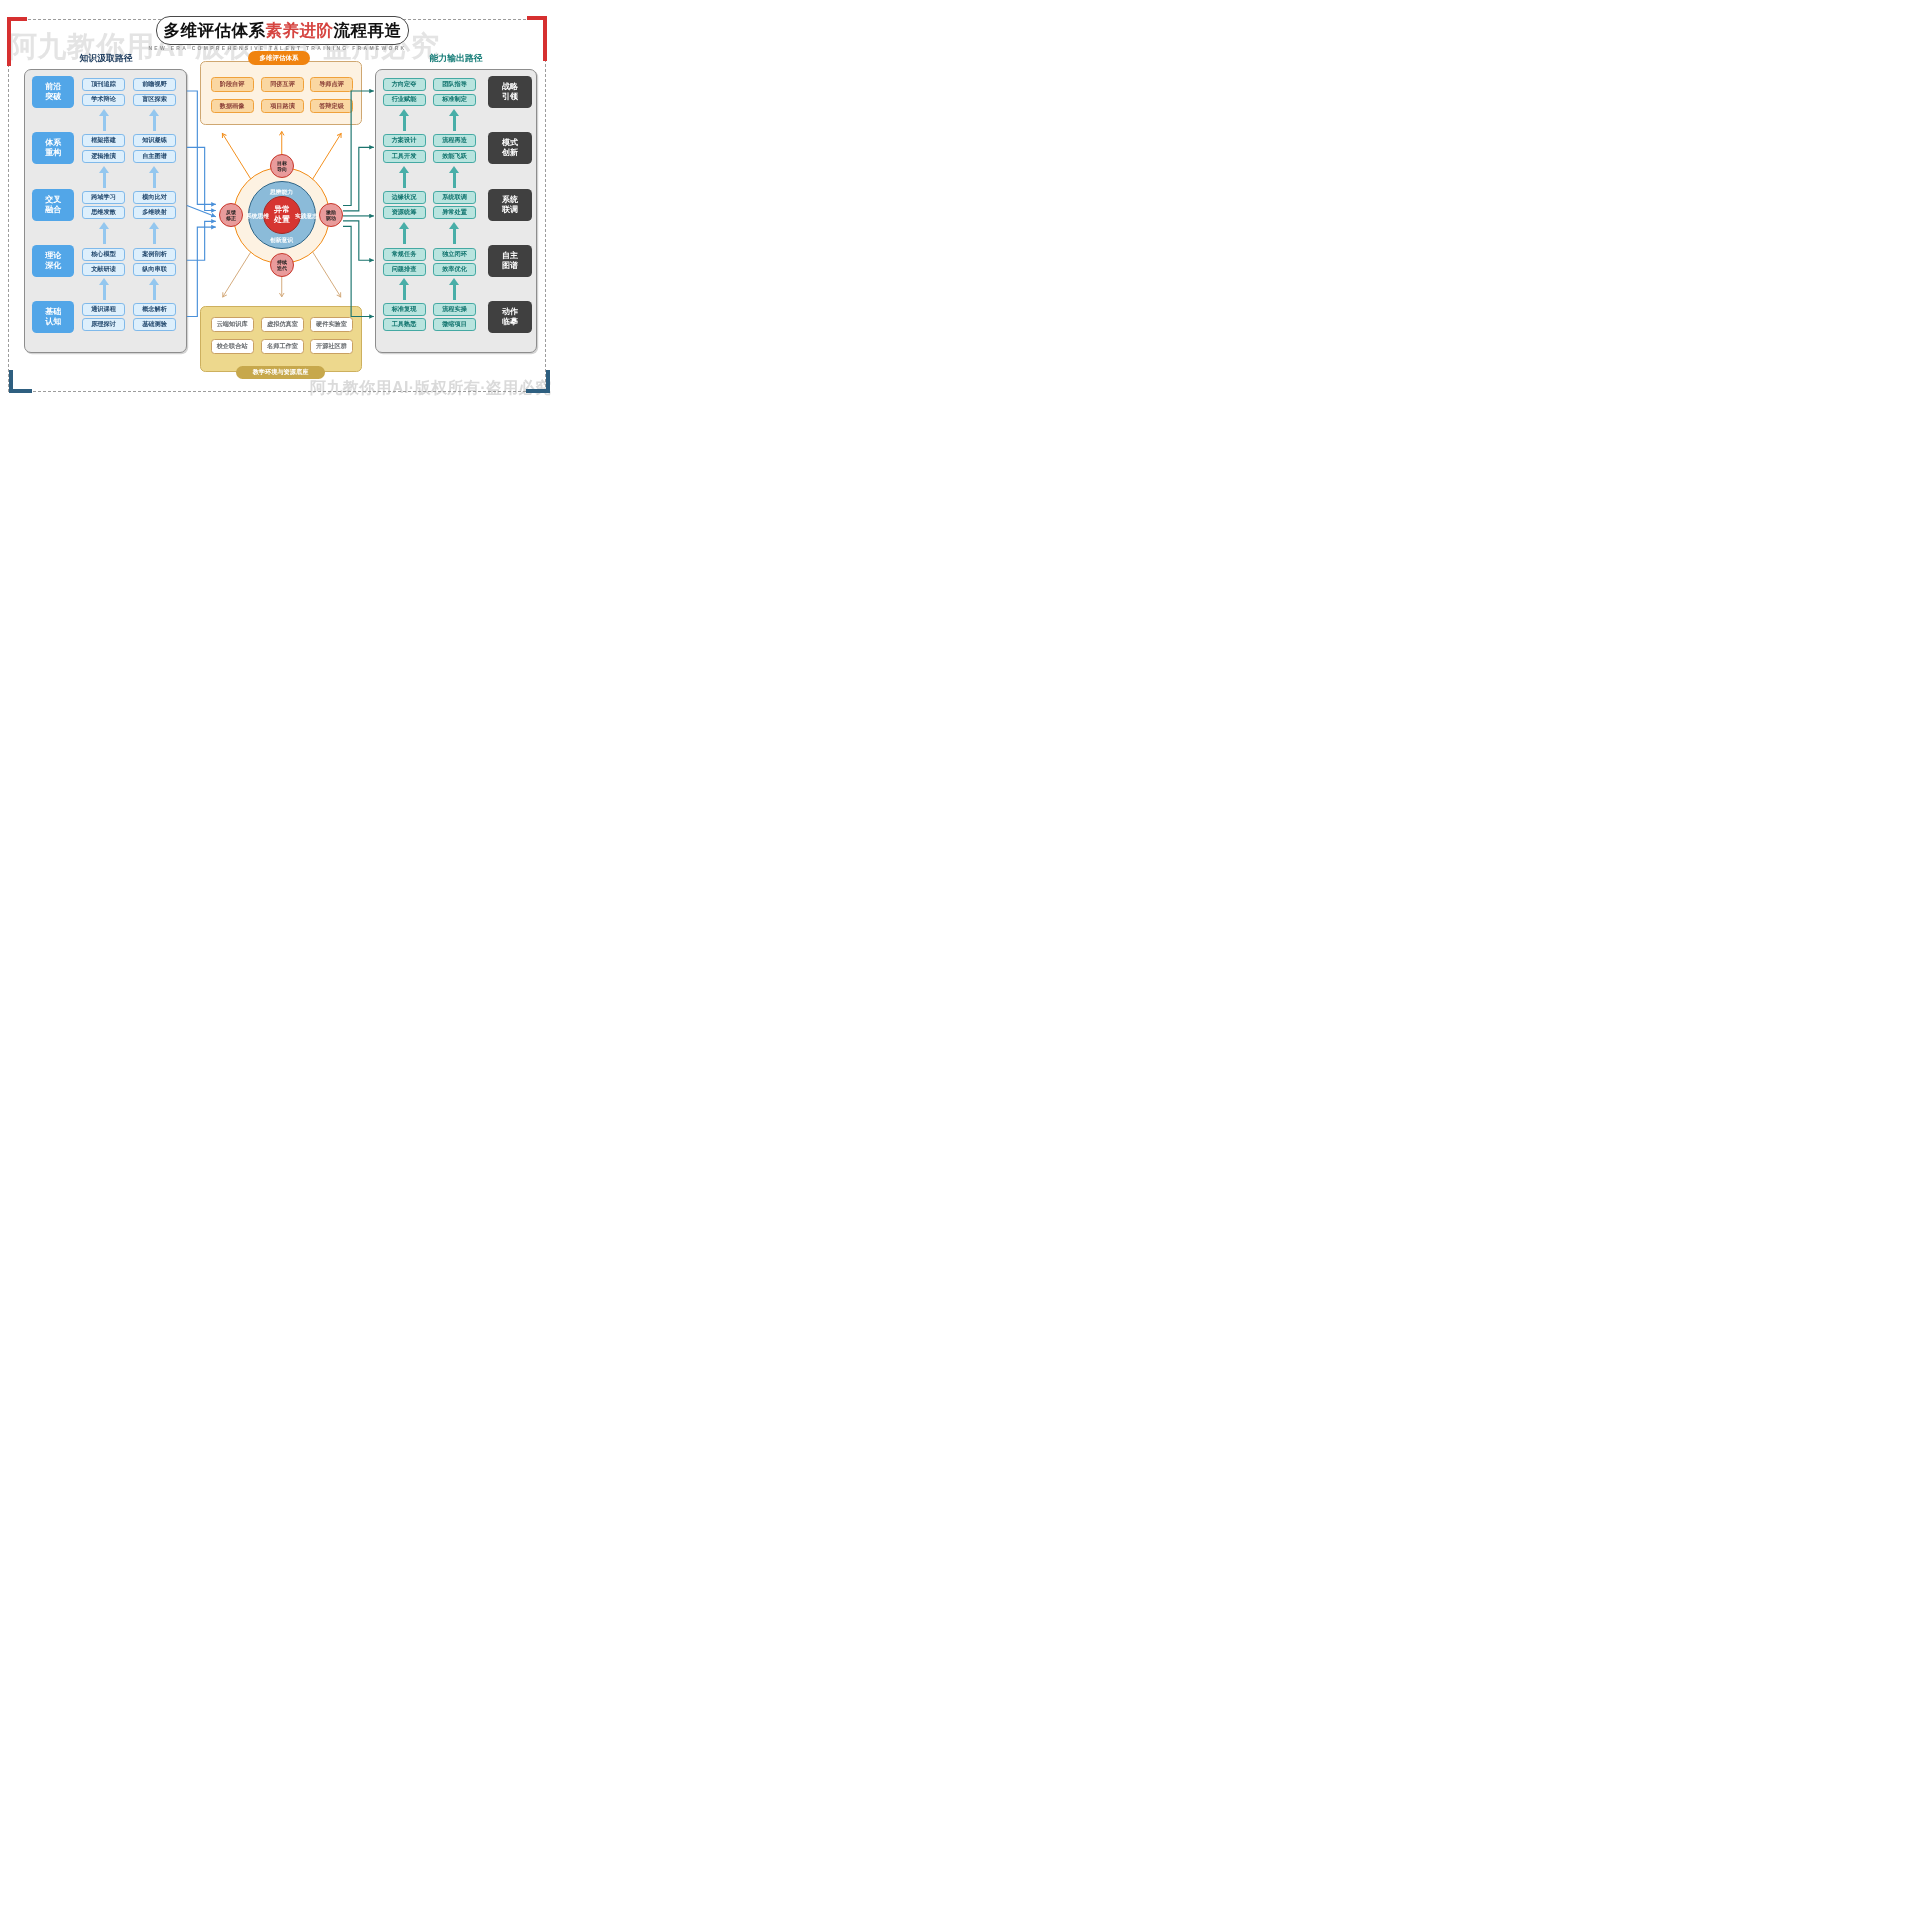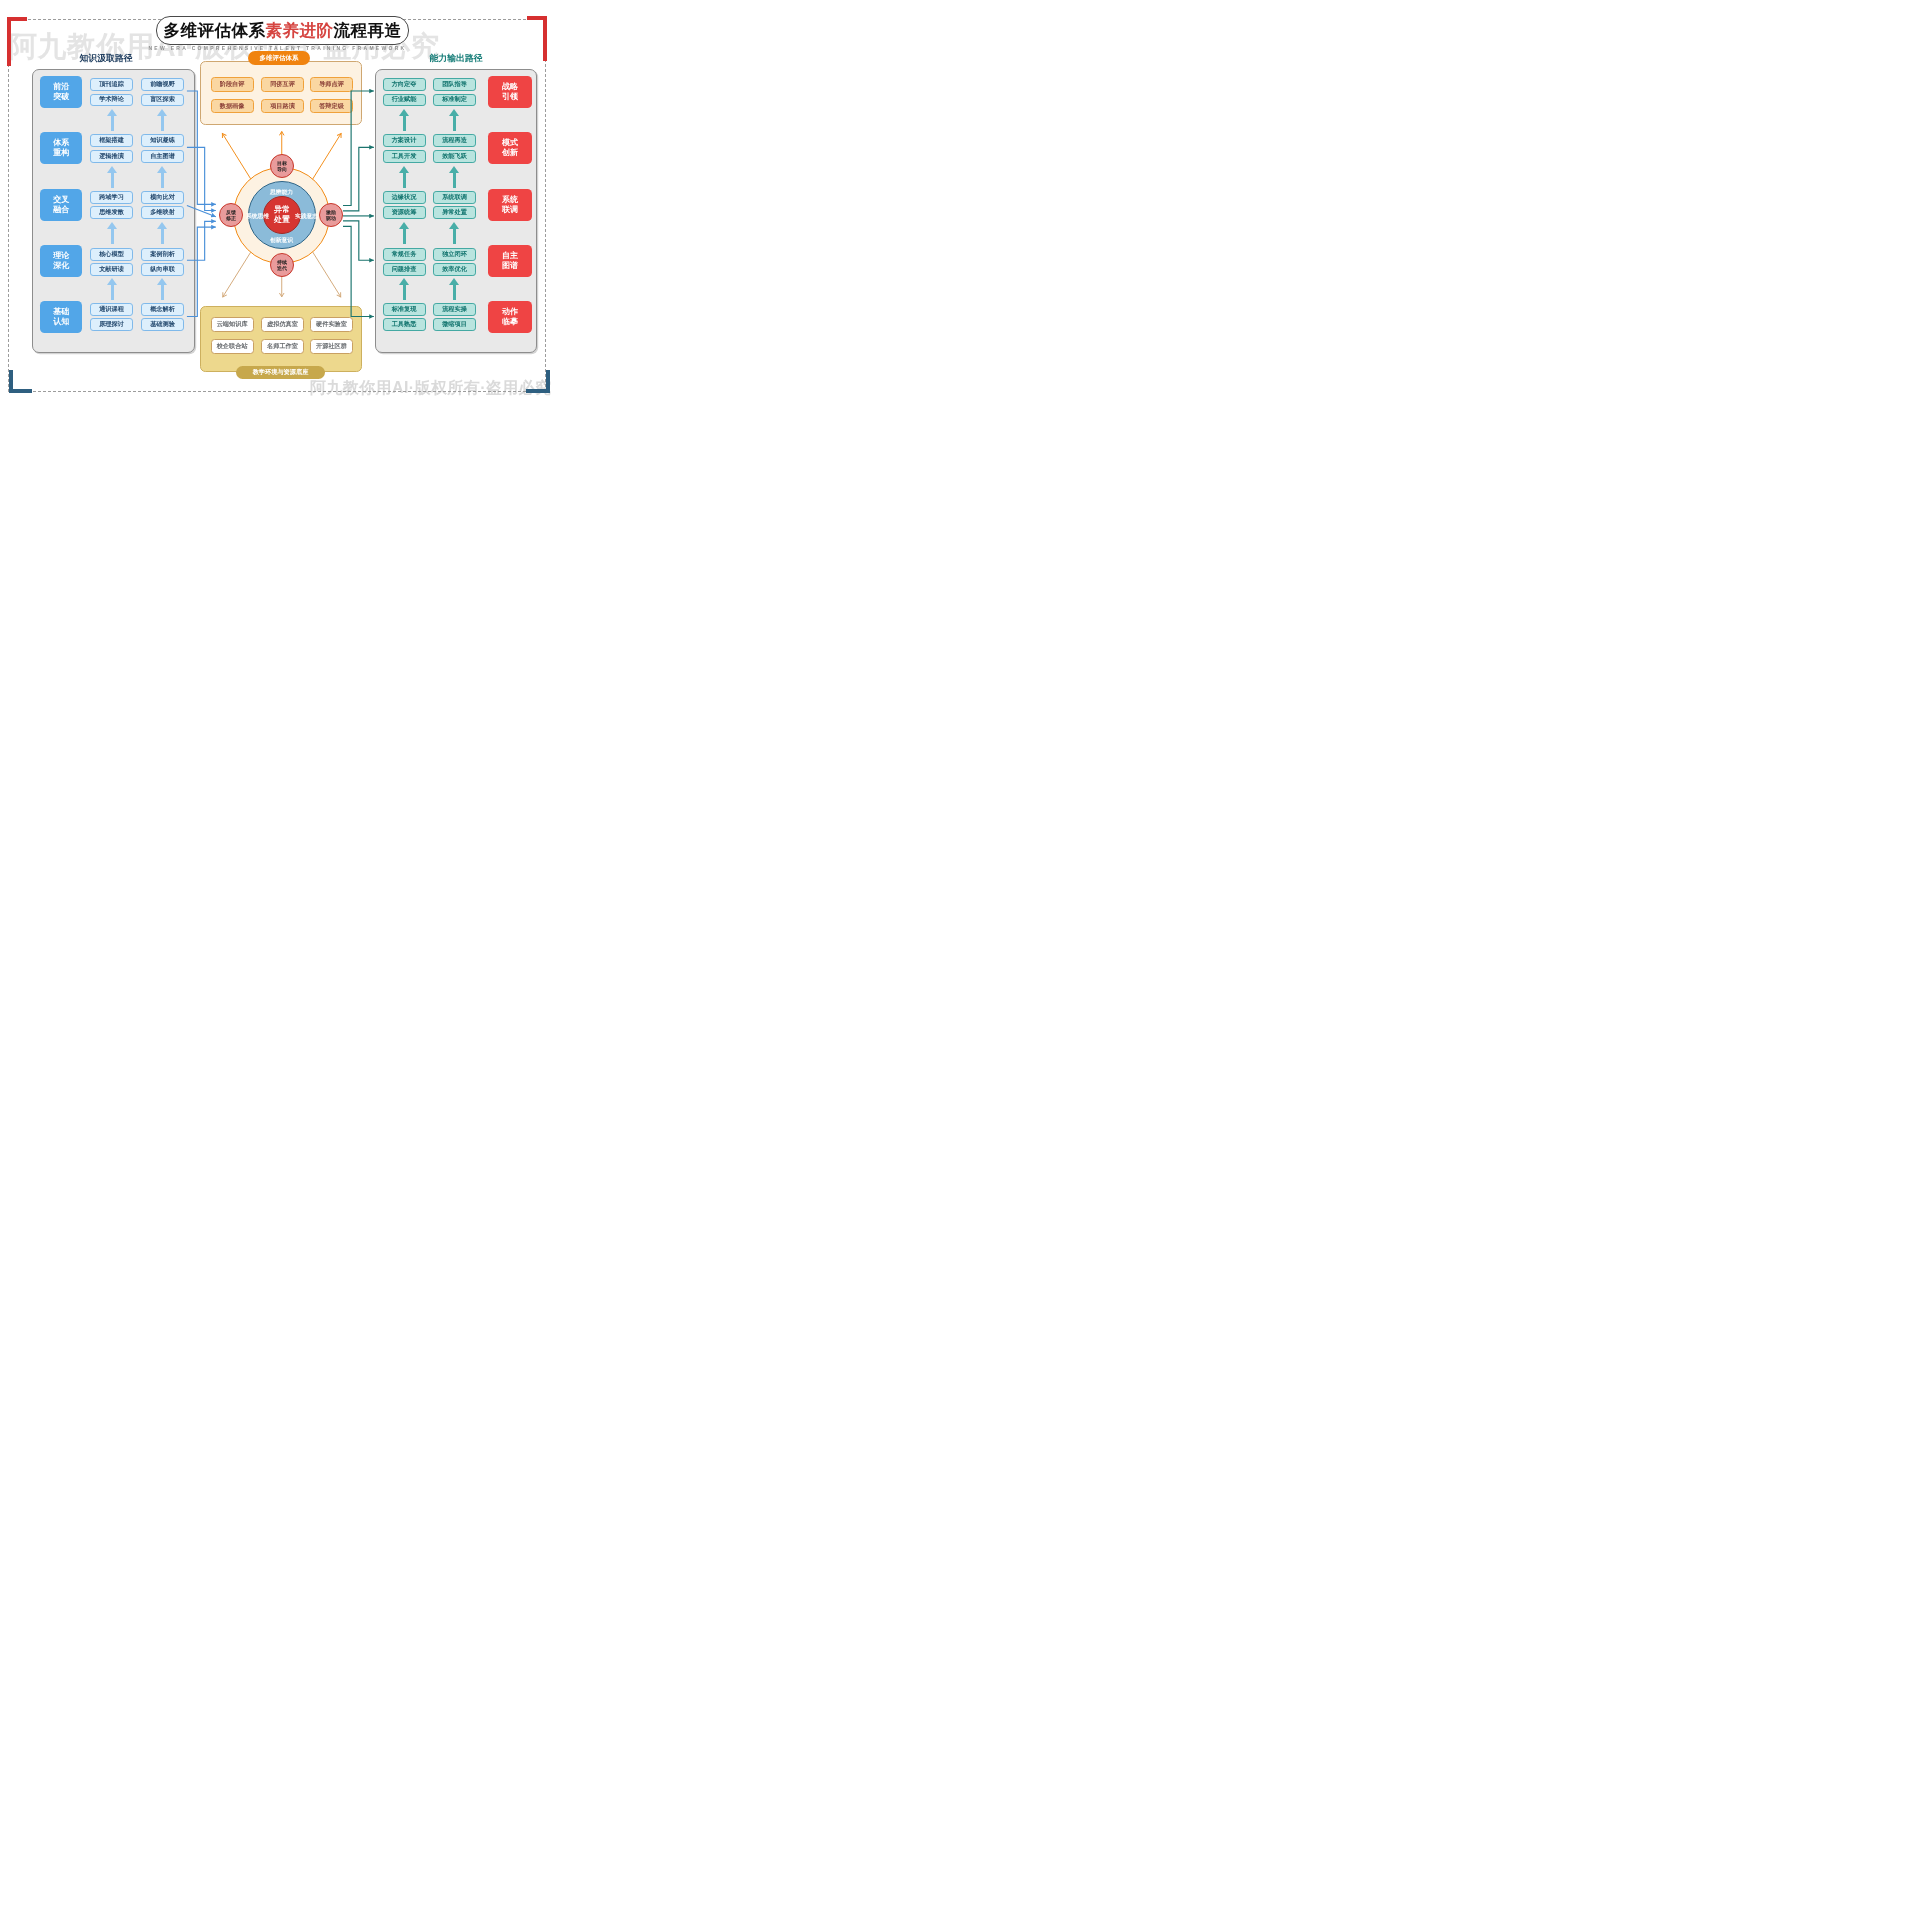--- a/index.html
+++ b/index.html
@@ -25,26 +25,26 @@
   .subtitle{position:absolute;left:0;top:45px;width:100%;text-align:center;z-index:3;
             font-size:5px;font-weight:bold;color:#8f8f8f;letter-spacing:2.3px;}
   
   .sec-head{position:absolute;top:52px;width:92px;text-align:center;font-size:8.9px;font-weight:bold;z-index:3;}
   .sec-head.left{left:60px;color:#1d3c5e;}
   .sec-head.right{left:410px;color:#167d78;font-family:Liberation Serif, serif;}
   
   .gpanel{position:absolute;top:69px;width:163px;height:284px;background:#e9e9e9;
           border:1.2px solid #8d8d8d;border-radius:7px;box-sizing:border-box;z-index:3;
           box-shadow:1.2px 1.2px 0 rgba(130,130,130,.35);}
-  .gpanel.lp{left:32px;font-family:Liberation Serif, serif;}
+  .gpanel.lp{left:24px;font-family:Liberation Serif, serif;}
   .gpanel.rp{left:375px;width:162px;}
   .glabel{position:absolute;width:42px;height:32px;border-radius:4.6px;display:flex;align-items:center;
           justify-content:center;text-align:center;color:#ffffff;font-weight:bold;font-size:8px;line-height:1.25;}
   .glabel.b{background:#52a6e8;left:7.3px;}
-  .glabel.t{background:#ef4444;left:112px;width:44px;}
+  .glabel.t{background:#404040;left:112px;width:44px;}
   .glabel span{display:inline-block;width:2.3em;}
   .p-item{position:absolute;width:43px;height:12.7px;border-radius:3.1px;display:flex;align-items:center;
           justify-content:center;font-weight:bold;font-size:6.2px;box-sizing:border-box;}
   .p-item.b{background:#ddeffc;border:0.8px solid #7fb9ea;color:#24496e;}
   .p-item.t{background:#b9e4df;border:0.8px solid #44a9a3;color:#10736d;}
   .uparrow{position:absolute;width:10.8px;height:21.6px;}
   .uparrow::before{content:"";position:absolute;top:0;left:0;width:0;height:0;
        border-left:5.4px solid transparent;border-right:5.4px solid transparent;border-bottom:7.7px solid var(--c);}
   .uparrow::after{content:"";position:absolute;top:7px;left:3.5px;width:3.9px;height:14.6px;background:var(--c);}
   .uparrow.b{--c:#94c7ef;} .uparrow.t{--c:#49aea8;}

